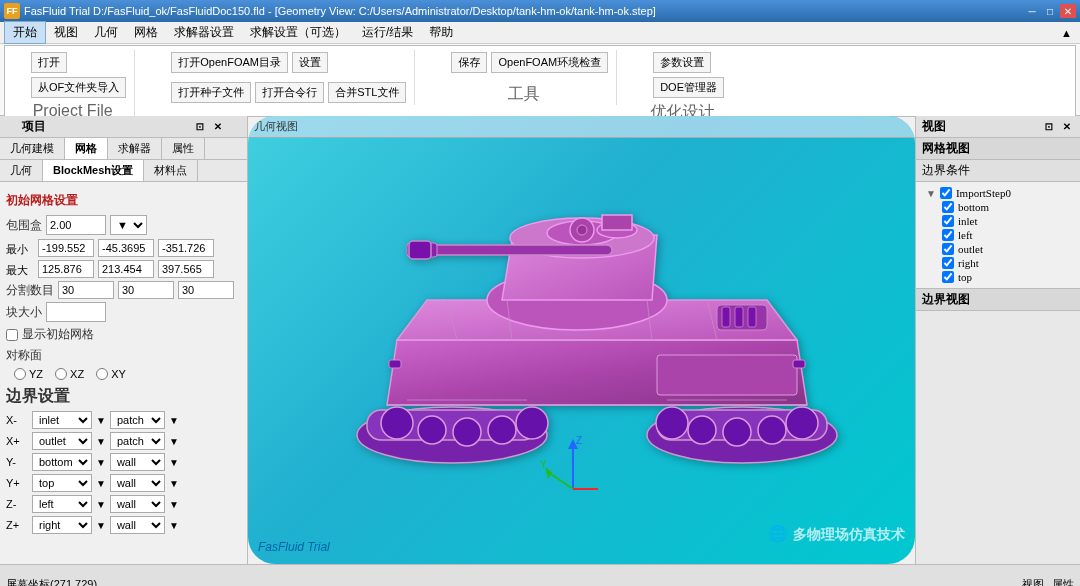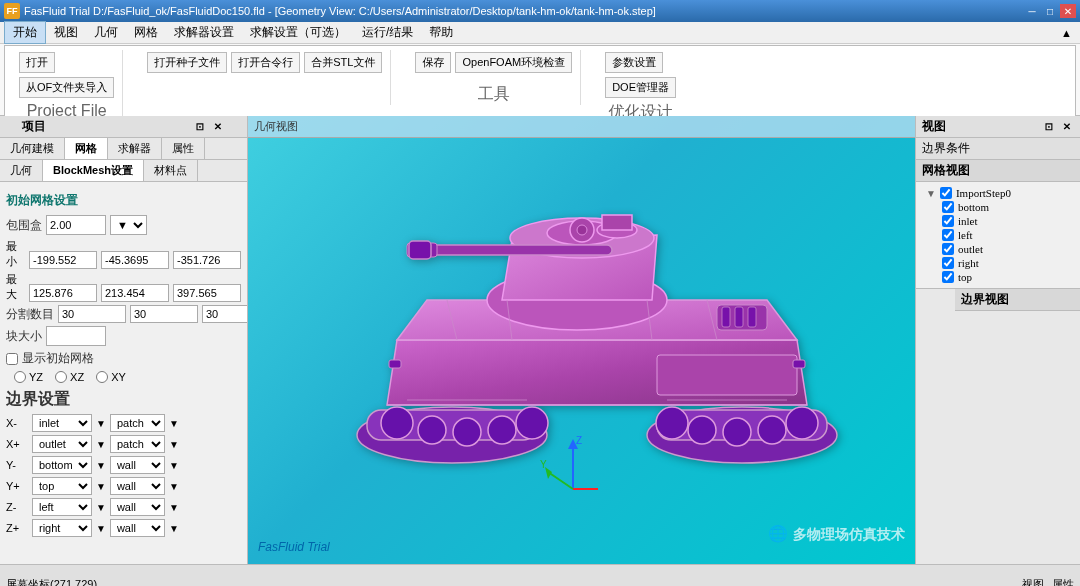--- a/index.html
+++ b/index.html
@@ -53,21 +53,21 @@
       display: flex;
       flex-direction: column;
       align-items: flex-start;
       padding: 0 8px;
       border-right: 1px solid #ddd;
       min-height: 55px;
       justify-content: space-between;
     }
     .ribbon-group:last-child { border-right: none; }
     .ribbon-group-title { font-size: 16px; color: #666; margin-top: 2px; align-self: center; }
-    .ribbon-btn-row { display: flex; gap: 4px; align-items: flex-end; padding: 2px 0; }
+    .ribbon-btn-row { display: flex; gap: 4px; align-items: flex-end; padding: 2px 0; margin-left: 12px; }
     .ribbon-btn {
       font-size: 11px;
       padding: 2px 6px;
       background: #f5f5f5;
       border: 1px solid #bbb;
       cursor: pointer;
       white-space: nowrap;
     }
 
     
@@ -132,21 +132,21 @@
 
     #mesh-settings {
       flex: 1;
       overflow-y: auto;
       padding: 6px;
     }
 
     .settings-section-title {
       font-size: 12px;
       font-weight: bold;
-      color: #0f766e;
+      color: #b91c1c;
       margin: 4px 0 6px 0;
     }
 
     .settings-row {
       display: flex;
       align-items: center;
       margin-bottom: 4px;
       gap: 4px;
     }
 
@@ -171,21 +171,21 @@
       background: white;
     }
 
     .minmax-row {
       display: flex;
       align-items: flex-end;
       margin-bottom: 3px;
       gap: 4px;
     }
     .minmax-label { font-size: 11px; width: 28px; }
-    .minmax-input { width: 68px; border: 1px solid #aaa; font-size: 11px; padding: 2px 3px; height: 18px; }
+    .minmax-input { width: 56px; border: 1px solid #aaa; font-size: 11px; padding: 2px 3px; height: 18px; }
 
     .dividers-row {
       display: flex;
       align-items: center;
       margin-bottom: 3px;
       gap: 4px;
     }
 
     .checkbox-row {
       display: flex;
@@ -218,20 +218,21 @@
     }
     .boundary-axis { font-size: 11px; width: 22px; }
     .boundary-select { border: 1px solid #aaa; font-size: 11px; height: 18px; background: white; padding: 0 2px; }
 
     
     #viewport {
       flex: 1;
       background: linear-gradient(135deg, #40d0e0 0%, #20b0d0 40%, #00c8d0 100%);
       position: relative;
       overflow: hidden;
+      border-radius: 27px;
     }
 
     #viewport-header {
       position: absolute;
       top: 0; left: 0; right: 0;
       height: 22px;
       background: rgba(180,220,240,0.8);
       border-bottom: 1px solid #aaa;
       display: flex;
       align-items: center;
@@ -320,21 +321,20 @@
     }
 
     .tree-check { width: 12px; height: 12px; }
     .tree-label { font-size: 11px; font-family: Liberation Serif, serif; }
     .tree-expand { font-size: 10px; color: #666; }
 
     #boundary-view {
       flex: 1;
       background: #e8e8e8;
       border-top: 1px solid #bbb;
-      padding-left: 39px;
     }
 
     
     #statusbar {
       height: 40px;
       background: #e0e0e0;
       border-top: 1px solid #bbb;
       display: flex;
       align-items: center;
       padding: 0 6px;
@@ -386,20 +386,24 @@
         <button class="ribbon-btn">打开</button>
       </div>
       <div class="ribbon-btn-row">
         <button class="ribbon-btn">从OF文件夹导入</button>
       </div>
       <div class="ribbon-group-title">Project File</div>
     </div>
 
     <div class="ribbon-group">
       <div class="ribbon-btn-row">
+        <button class="ribbon-btn">打开OpenFOAM目录</button>
+        <button class="ribbon-btn">设置</button>
+      </div>
+      <div class="ribbon-btn-row">
         <button class="ribbon-btn">打开种子文件</button>
         <button class="ribbon-btn">打开合令行</button>
         <button class="ribbon-btn">合并STL文件</button>
       </div>
     </div>
 
     <div class="ribbon-group">
       <div class="ribbon-btn-row">
         <button class="ribbon-btn">保存</button>
         <button class="ribbon-btn">OpenFOAM环境检查</button>
@@ -476,20 +480,23 @@
       <div class="settings-row">
         <span class="settings-label">块大小</span>
         <input type="text" class="settings-input" style="width: 60px;">
       </div>
 
       <div class="checkbox-row">
         <input type="checkbox" style="">
         <span class="settings-label">显示初始网格</span>
       </div>
 
+      <div class="settings-row">
+        <span class="settings-label">对称面</span>
+      </div>
       <div class="symmetry-row" style="padding-left:8px;">
         <label class="radio-label">
           <input type="radio" name="symmetry" style=""> YZ
         </label>
         <label class="radio-label">
           <input type="radio" name="symmetry" style=""> XZ
         </label>
         <label class="radio-label">
           <input type="radio" name="symmetry" style=""> XY
         </label>
@@ -676,23 +683,23 @@
 
   <div id="right-panel">
     <div id="view-header">
       <span>视图</span>
       <div class="panel-icons">
         <span class="panel-icon">⊡</span>
         <span class="panel-icon">✕</span>
       </div>
     </div>
 
+    <div class="right-section-title">网格视图</div>
+
     <div class="right-section-title" style="background:#e0e0e0; font-weight:normal;">边界条件</div>
-
-    <div class="right-section-title">网格视图</div>
 
     <div class="right-tree">
       <div class="tree-item" style="padding-left:4px;">
         <span class="tree-expand">▼</span>
         <input type="checkbox" class="tree-check" checked="" style="">
         <span class="tree-label">ImportStep0</span>
       </div>
       <div class="tree-item" style="padding-left:20px;">
         <input type="checkbox" class="tree-check" checked="" style="">
         <span class="tree-label">bottom</span>

